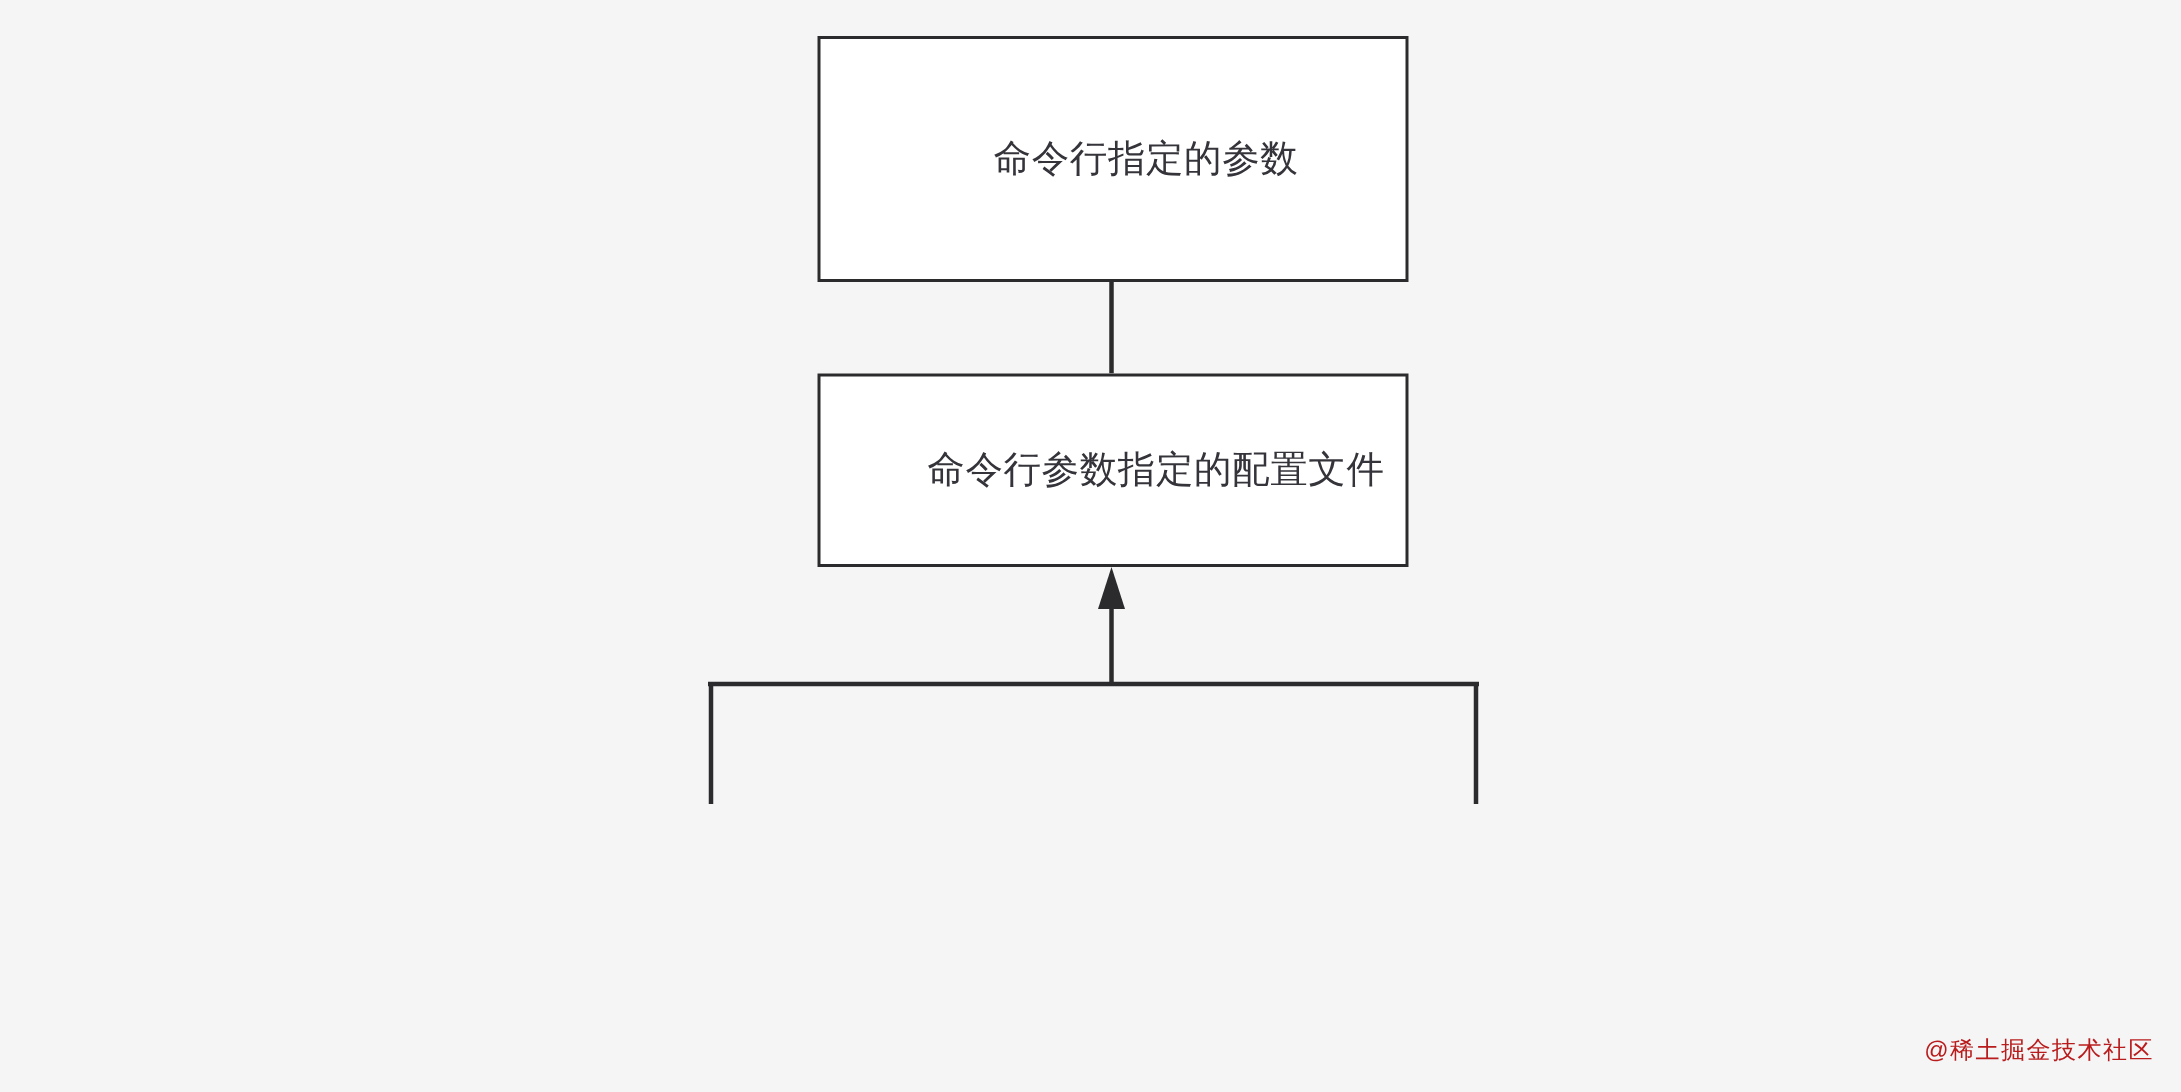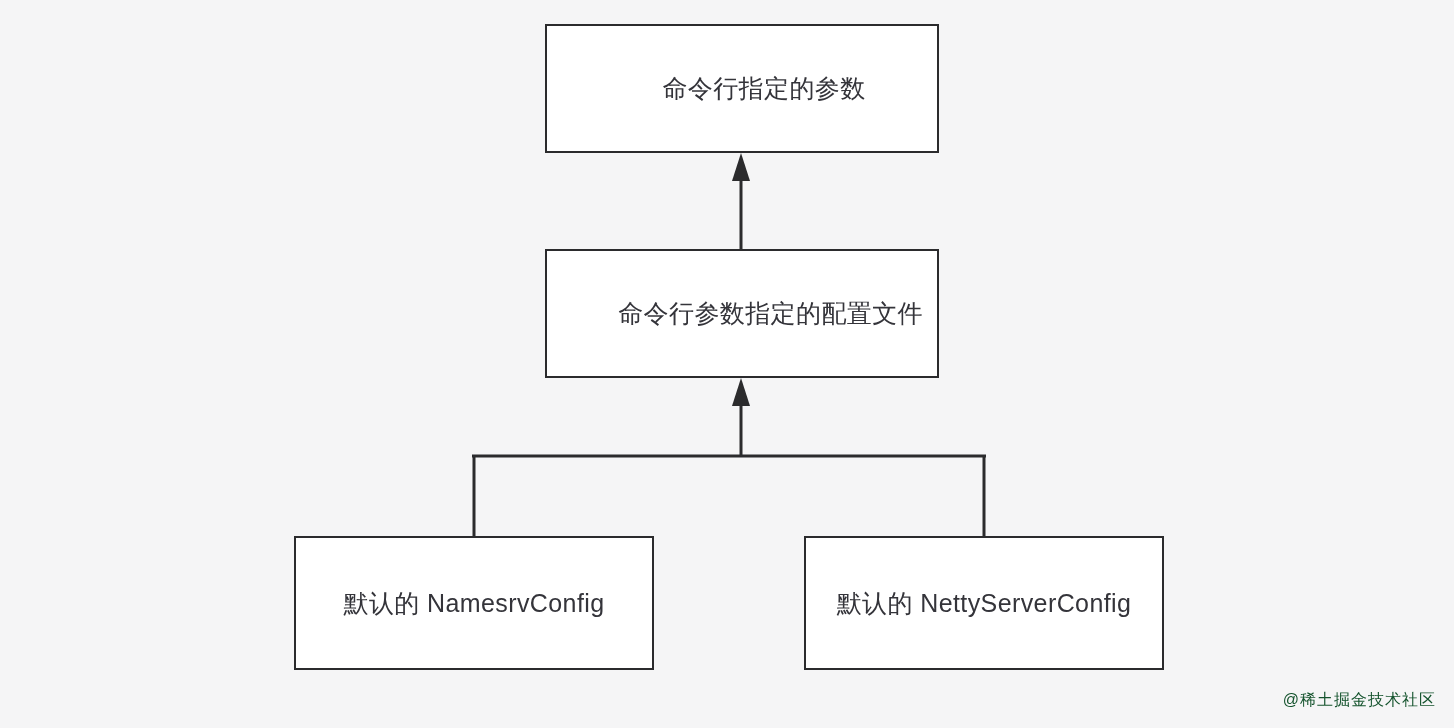--- a/index.html
+++ b/index.html
@@ -42,21 +42,21 @@
     color: #34343a;
     font-weight: 400;
     letter-spacing: 0.4px;
     padding: 0 14px;
     white-space: nowrap;
   }
   #node-cmdline-params {
     left: 545px;
     top: 24px;
     width: 394px;
-    height: 129px;
+    height: 164px;
     padding-left: 44px;
   }
   #node-cmdline-configfile {
     left: 545px;
     top: 249px;
     width: 394px;
     height: 129px;
     justify-content: flex-end;
   }
   #node-default-namesrvconfig {
@@ -69,21 +69,21 @@
     left: 804px;
     top: 536px;
     width: 360px;
     height: 134px;
   }
   .watermark {
     position: absolute;
     right: 18px;
     bottom: 17px;
     font-size: 16px;
-    color: #14532d;
+    color: #b91c1c;
     letter-spacing: 1px;
     user-select: none;
   }
 </style>
 </head>
 <body>
 
 <div id="canvas">
 
   <svg class="diagram-svg" viewBox="0 0 1454 728" xmlns="http://www.w3.org/2000/svg">
@@ -103,23 +103,17 @@
   </svg>
 
   <div class="node" id="node-cmdline-params">
     <span class="node-label">命令行指定的参数</span>
   </div>
 
   <div class="node" id="node-cmdline-configfile">
     <span class="node-label">命令行参数指定的配置文件</span>
   </div>
 
-  <div class="node" id="node-default-namesrvconfig">
-    <span class="node-label">默认的 NamesrvConfig</span>
-  </div>
 
-  <div class="node" id="node-default-nettyserverconfig">
-    <span class="node-label">默认的 NettyServerConfig</span>
-  </div>
 
   <div class="watermark">@稀土掘金技术社区</div>
 
 </div>
 
 </body></html>

